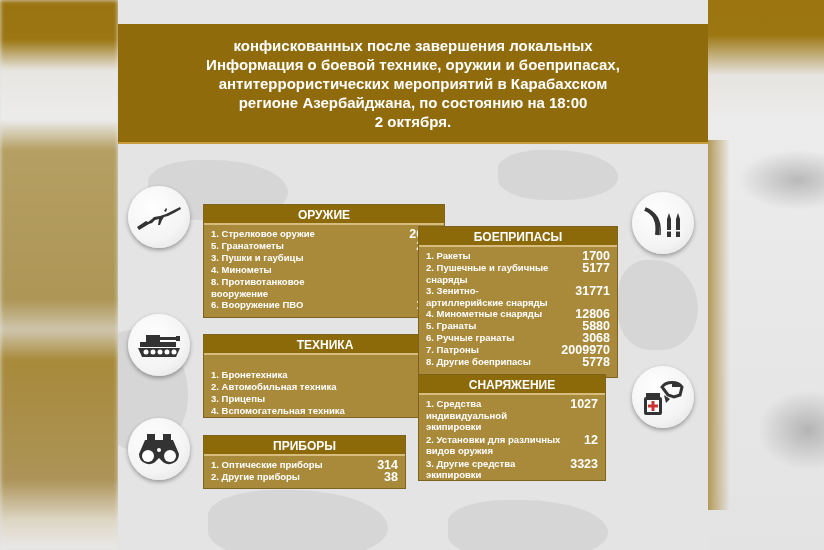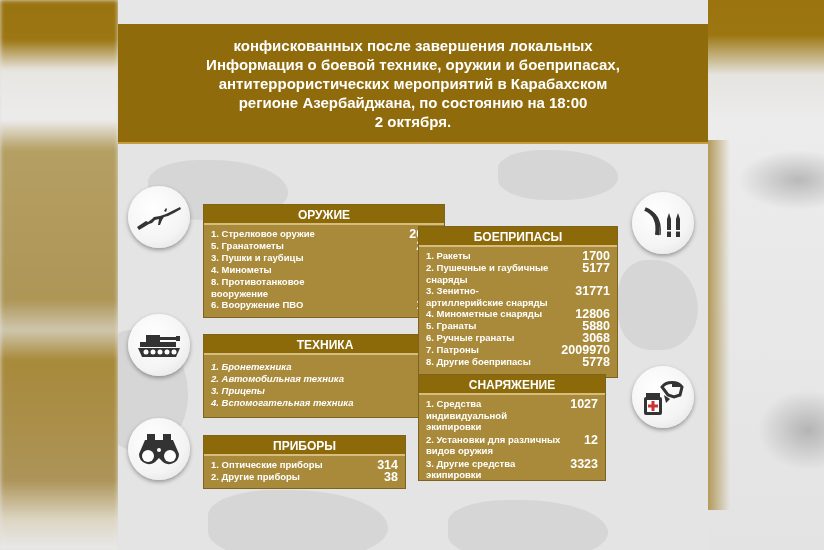--- a/index.html
+++ b/index.html
@@ -184,21 +184,21 @@
         </div>
       <div class="row">
           <span class="lbl">6. Вооружение ПВО</span>
           <span class="val">165</span>
         </div>
     </div>
   </div>
 
   <div class="tbl" style="left:85px;top:334px;width:244px;height:84px;">
     <div class="tbl-head">ТЕХНИКА</div>
-    <div class="tbl-body" style="padding-top:6px;font-style:italic;">
+    <div class="tbl-body" style="padding-top:14px;">
       <div class="row">
           <span class="lbl">1. Бронетехника</span>
           <span class="val">31</span>
         </div>
       <div class="row">
           <span class="lbl">2. Автомобильная техника</span>
           <span class="val">265</span>
         </div>
       <div class="row">
           <span class="lbl">3. Прицепы</span>

